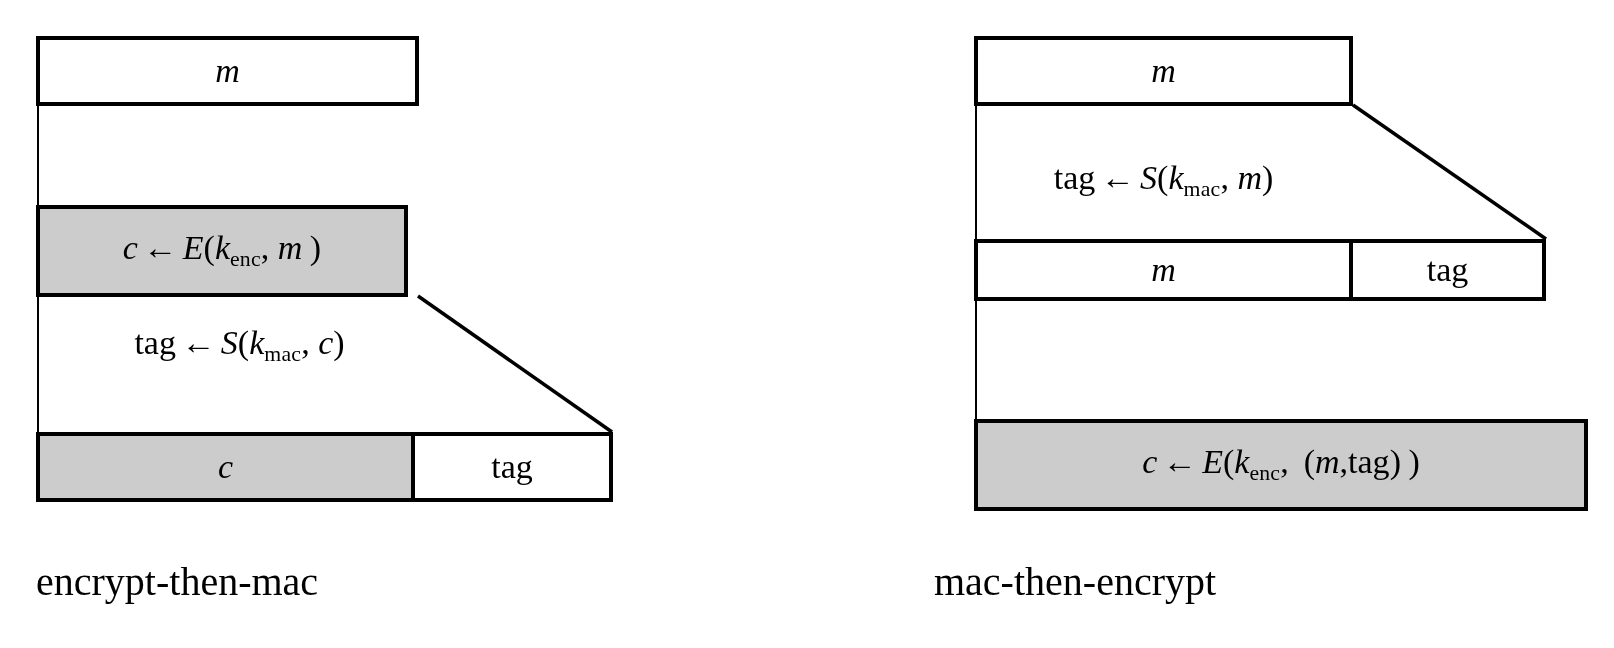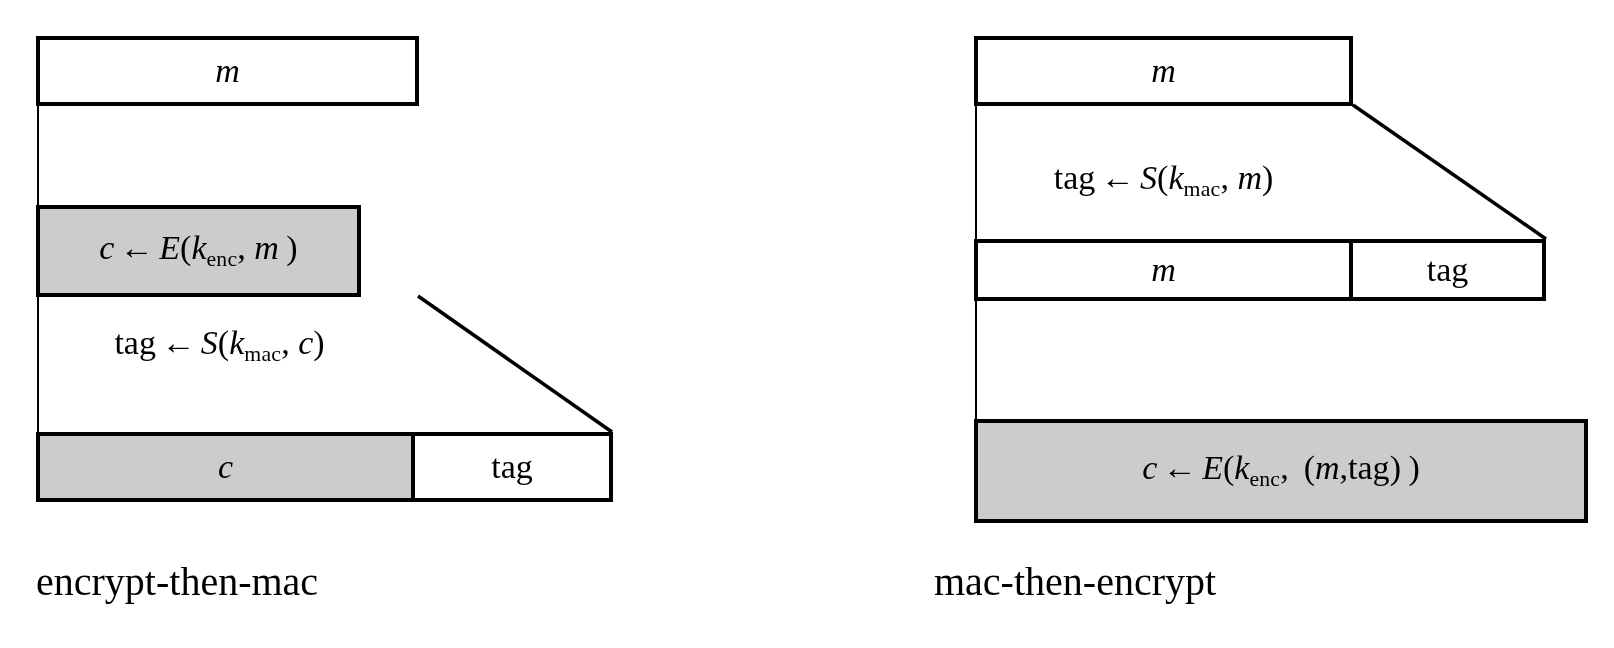--- a/index.html
+++ b/index.html
@@ -121,27 +121,27 @@
   </svg>
 
   <div>
 
     <div class="spine" style="left:37px; top:105px; height:327px;"></div>
 
     <div class="dbox" style="left:36px; top:36px; width:383px; height:70px;">
       <span class="math mi">m</span>
     </div>
 
-    <div class="dbox shaded" style="left:36px; top:205px; width:325px; height:92px;">
+    <div class="dbox shaded" style="left:36px; top:205px; width:372px; height:92px;">
       <span class="math">
         <span class="mi">c</span><span class="arrow">←</span><span class="mi">E</span><span class="mup">(</span><span class="mi">k</span><span class="msub">enc</span><span class="mup">,&nbsp;</span><span class="mi">m</span><span class="thinsp"></span><span class="mup">)</span>
       </span>
     </div>
 
-    <div class="openregion" style="left:28px; top:297px; width:383px; height:97px; justify-content:center;text-align:center;">
+    <div class="openregion" style="left:48px; top:297px; width:383px; height:97px; justify-content:center;text-align:center;">
       <span class="math">
         <span class="mup">tag</span><span class="arrow">←</span><span class="mi">S</span><span class="mup">(</span><span class="mi">k</span><span class="msub">mac</span><span class="mup">,&nbsp;</span><span class="mi">c</span><span class="mup">)</span>
       </span>
     </div>
 
     <div class="splitbar" style="left:36px; top:432px; width:577px; height:70px;">
       <div class="cell shaded divider-right" style="width:375px;">
         <span class="math mi">c</span>
       </div>
       <div class="cell" style="width:194px;">
@@ -170,21 +170,21 @@
 
     <div class="splitbar" style="left:974px; top:239px; width:572px; height:62px;">
       <div class="cell divider-right" style="width:375px;">
         <span class="math mi">m</span>
       </div>
       <div class="cell" style="width:189px;">
         <span class="math mup">tag</span>
       </div>
     </div>
 
-    <div class="dbox shaded" style="left:974px; top:419px; width:614px; height:104px;">
+    <div class="dbox shaded" style="left:974px; top:419px; width:614px; height:92px;">
       <span class="math">
         <span class="mi">c</span><span class="arrow">←</span><span class="mi">E</span><span class="mup">(</span><span class="mi">k</span><span class="msub">enc</span><span class="mup">,</span><span class="thinsp"></span><span class="thinsp"></span><span class="mup">(</span><span class="mi">m</span><span class="mup">,</span><span class="mup">tag</span><span class="mup">)</span><span class="thinsp"></span><span class="mup">)</span>
       </span>
     </div>
 
     <div class="caption" style="left:934px; top:562px; width:614px;">
       <span>mac-then-encrypt</span>
     </div>
   </div>
 

